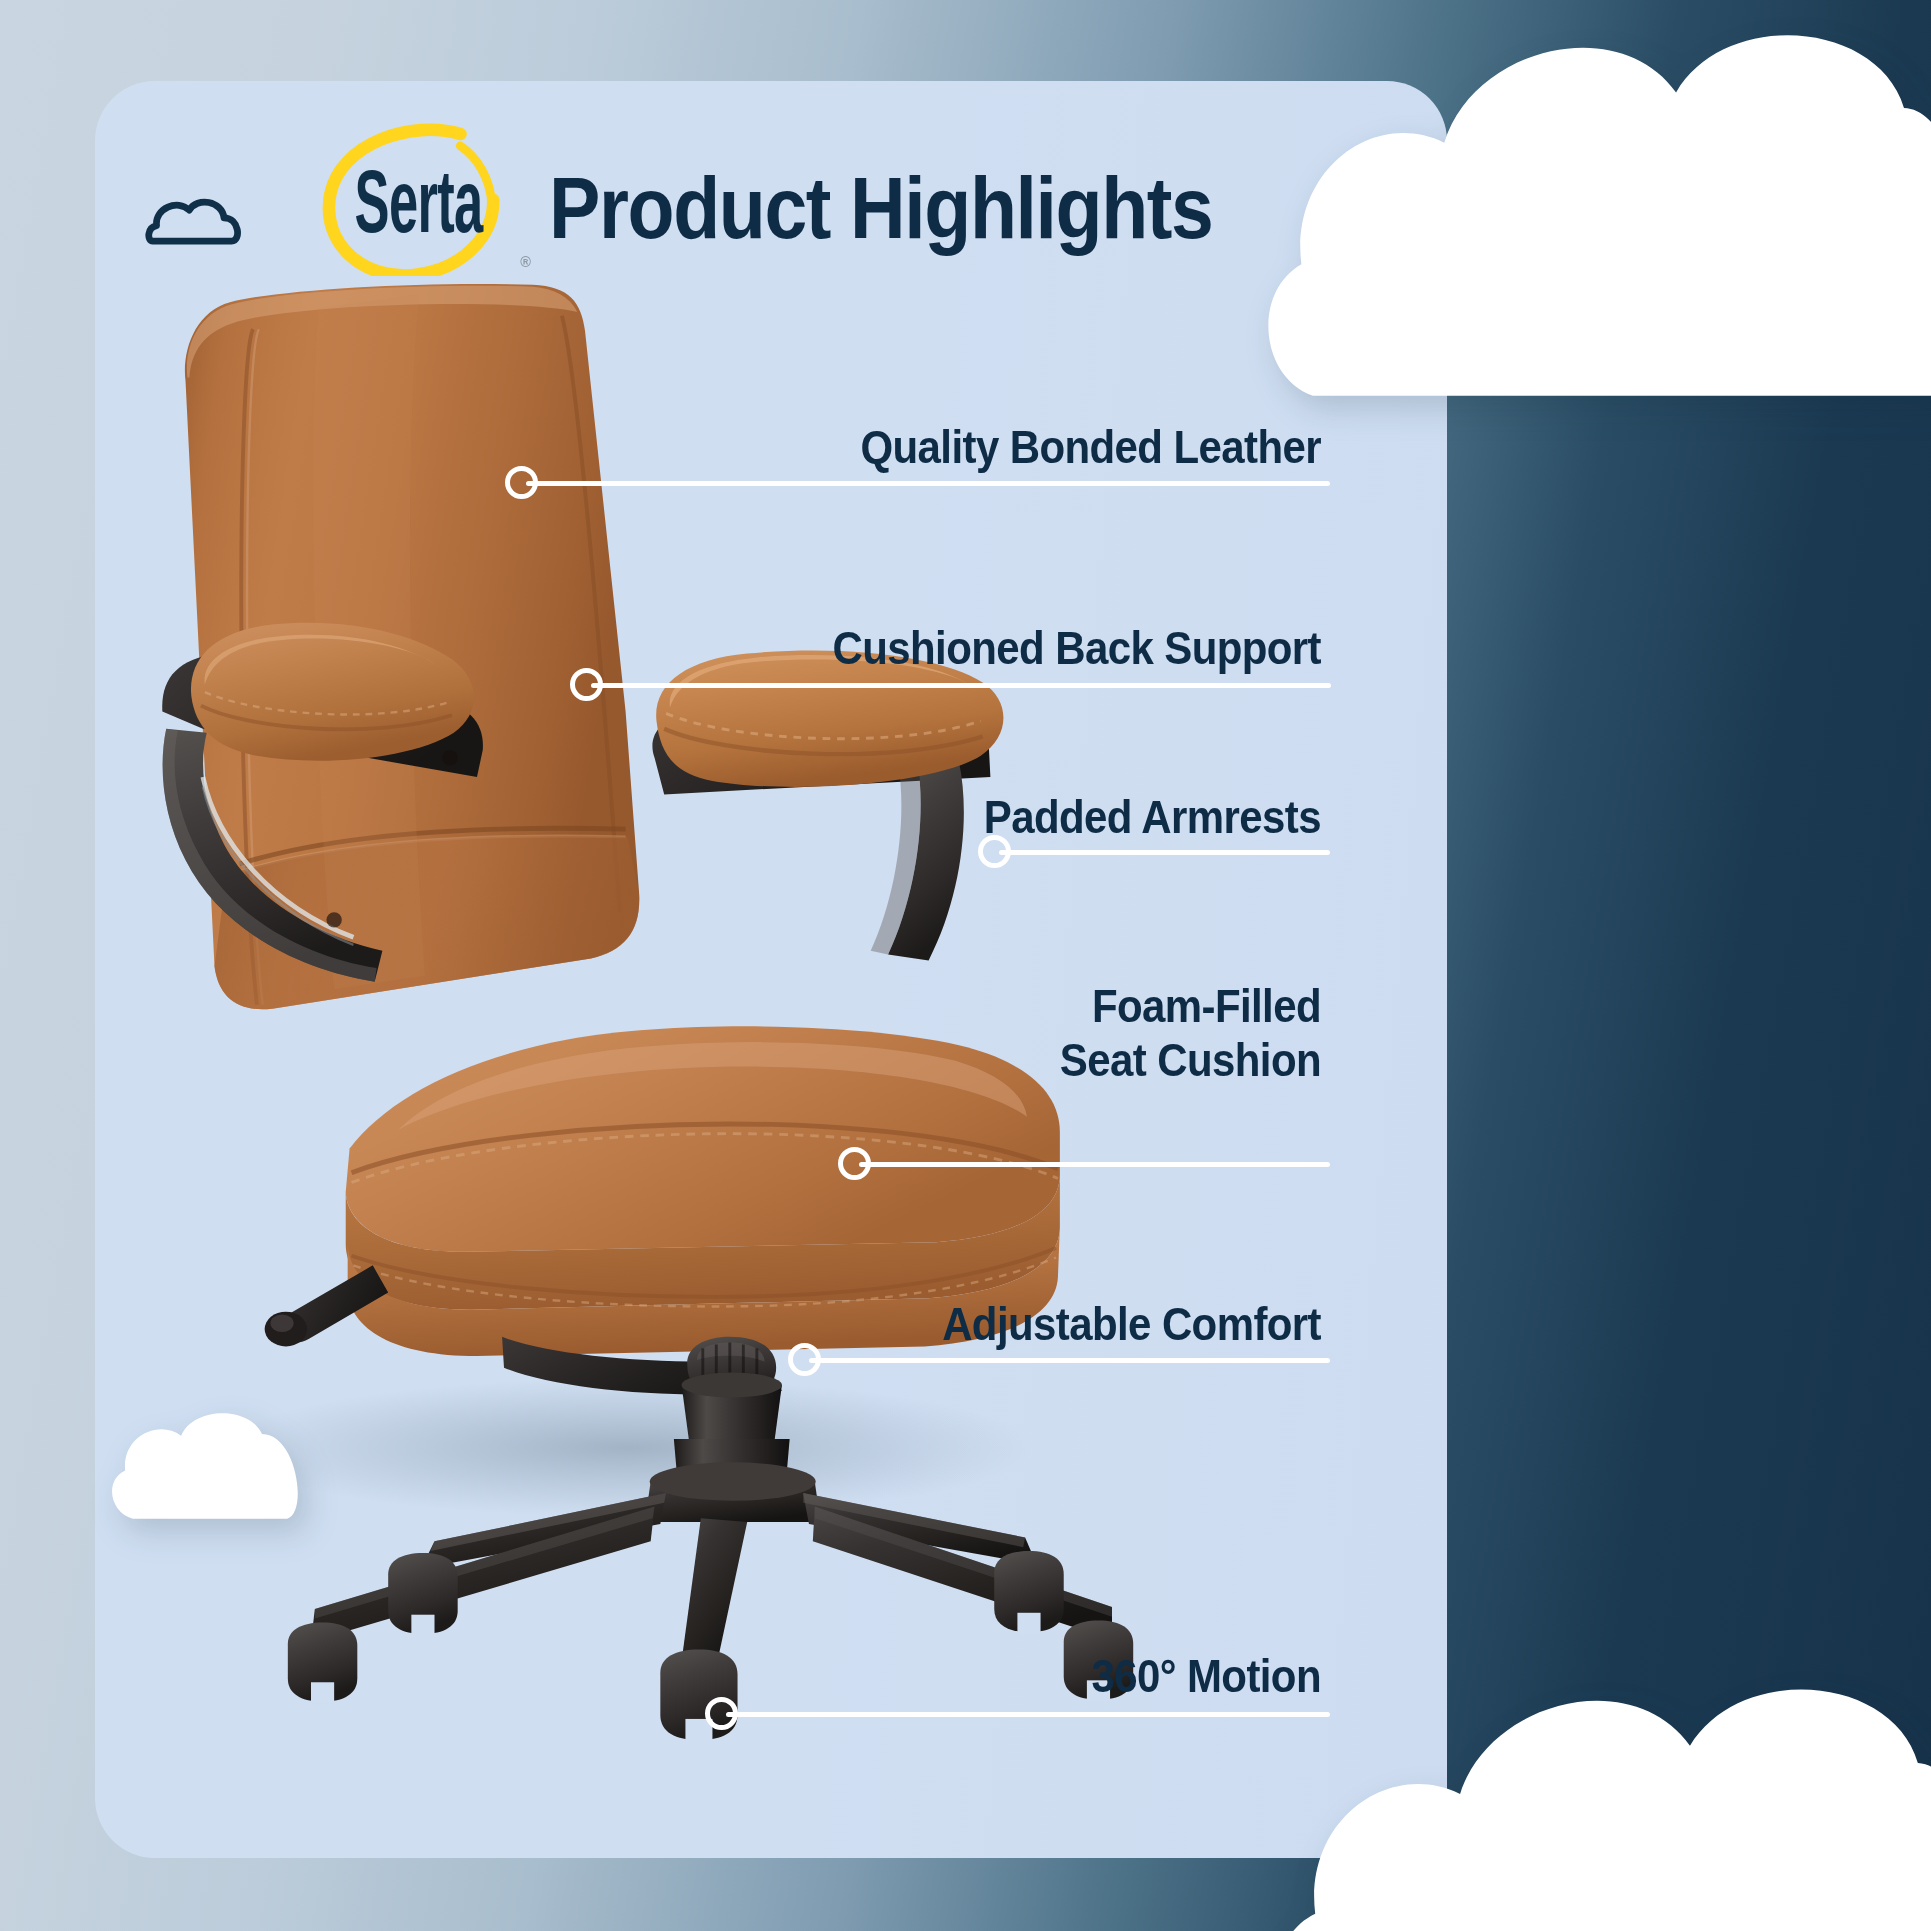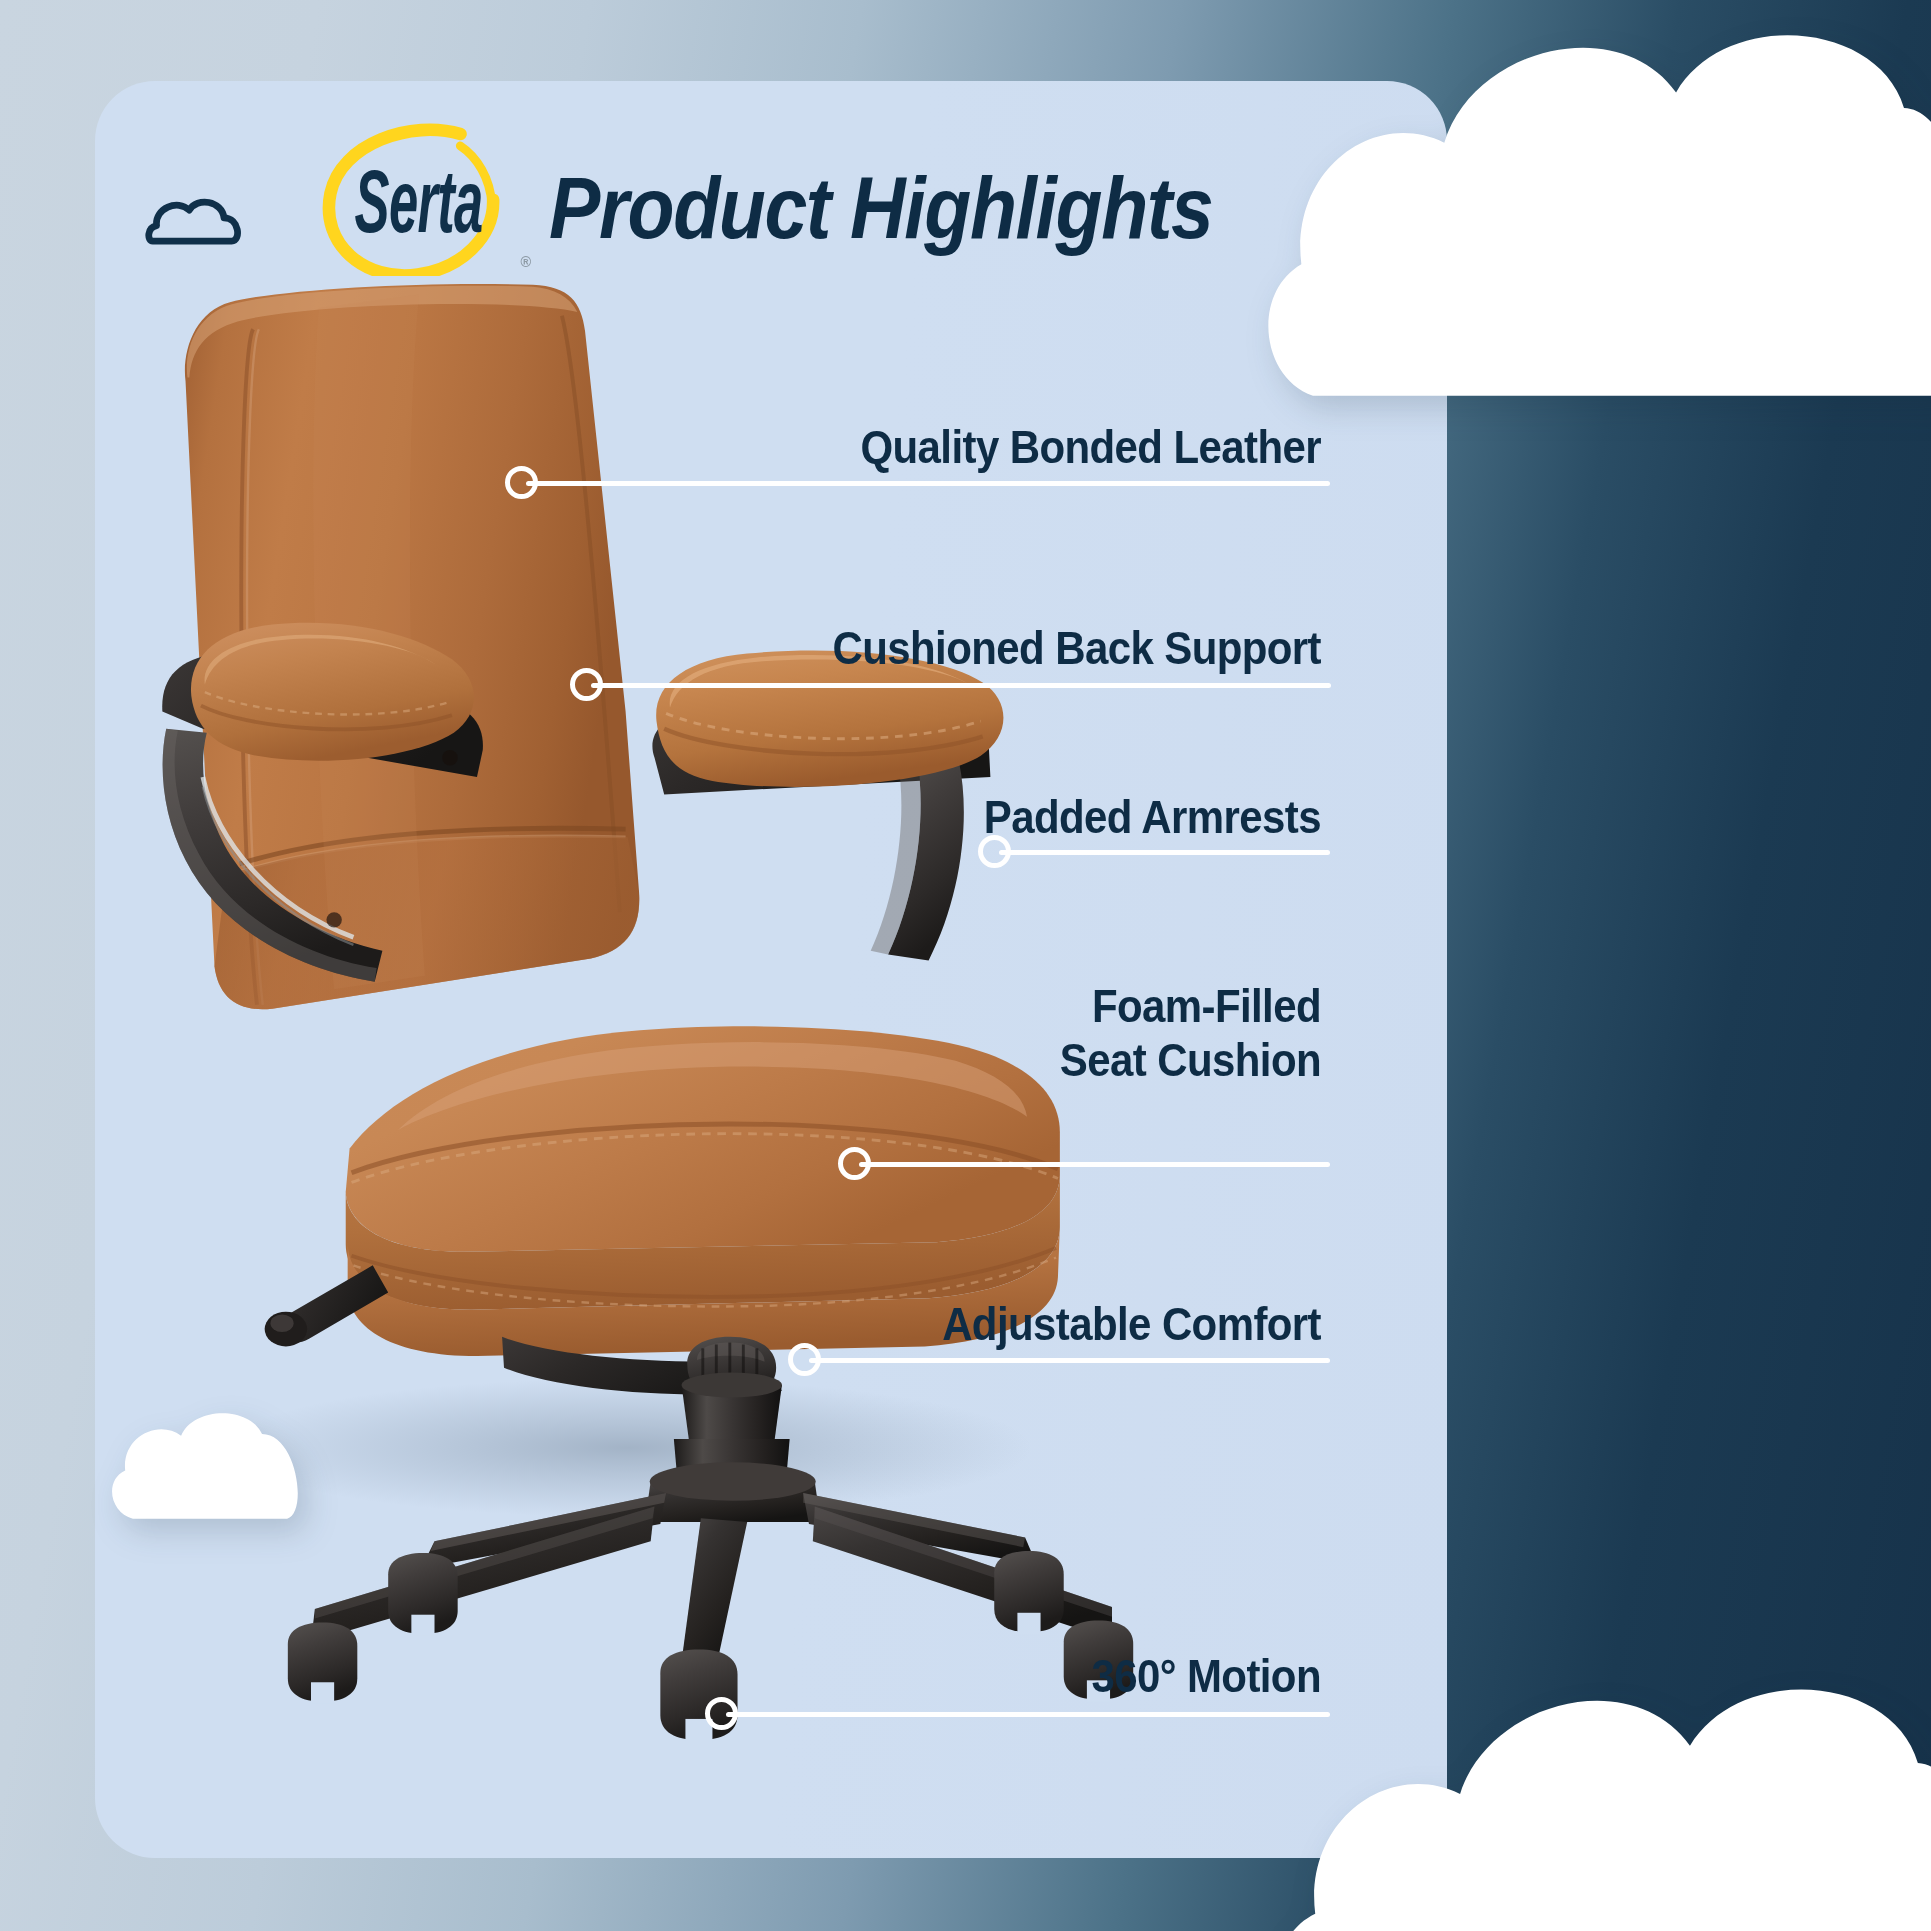--- a/index.html
+++ b/index.html
@@ -38,21 +38,21 @@
   .cloud{ position:absolute; filter:drop-shadow(9.7px 13.5px 15.4px rgba(20,40,60,.17)); }
   .cloud svg{ display:block; }
 
   #cloud-top-right{ right:-58px; top:-7.7px; width:734px; }
   #cloud-bottom-right{ right:-68px; bottom:-126px; width:734px; }
   #cloud-bottom-left{ left:104px; top:1405px; width:214px; }
 
   
   #header{
     position:absolute; left:145px; top:116px;
-    width:1139px; height:164px;font-style:italic;
+    width:1139px; height:164px;
   }
   #cloud-outline-icon{
     position:absolute; left:0px; top:73px; width:106px; height:60px;
   }
   #serta-logo{
     position:absolute; left:162px; top:5.8px; width:222px; height:154px;
   }
   #serta-logo .ring{ position:absolute; inset:0; }
   #serta-logo .wordmark{
     position:absolute; left:17.4px; top:39px; width:189px;

